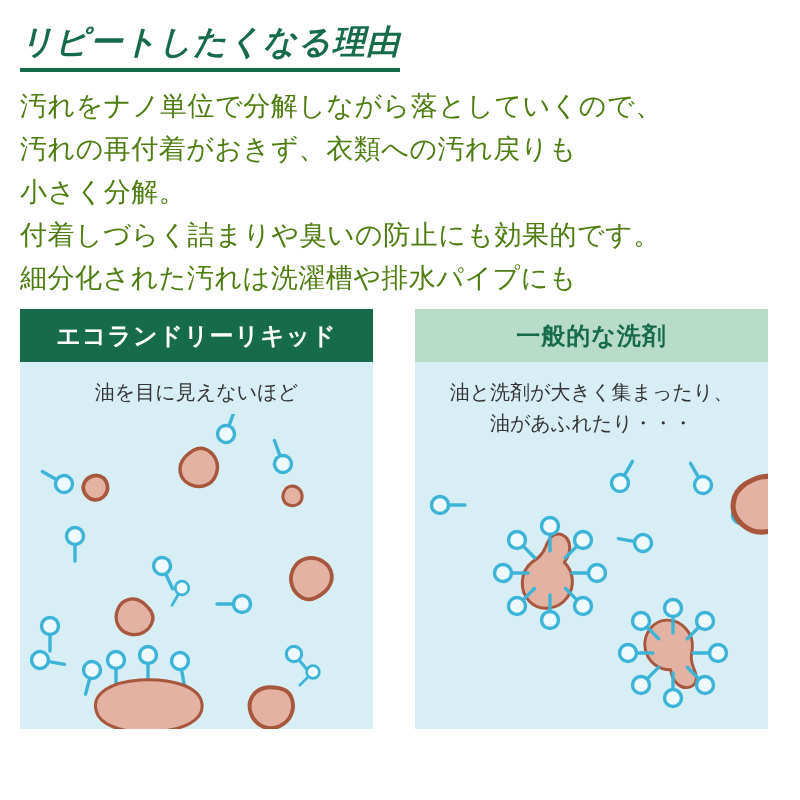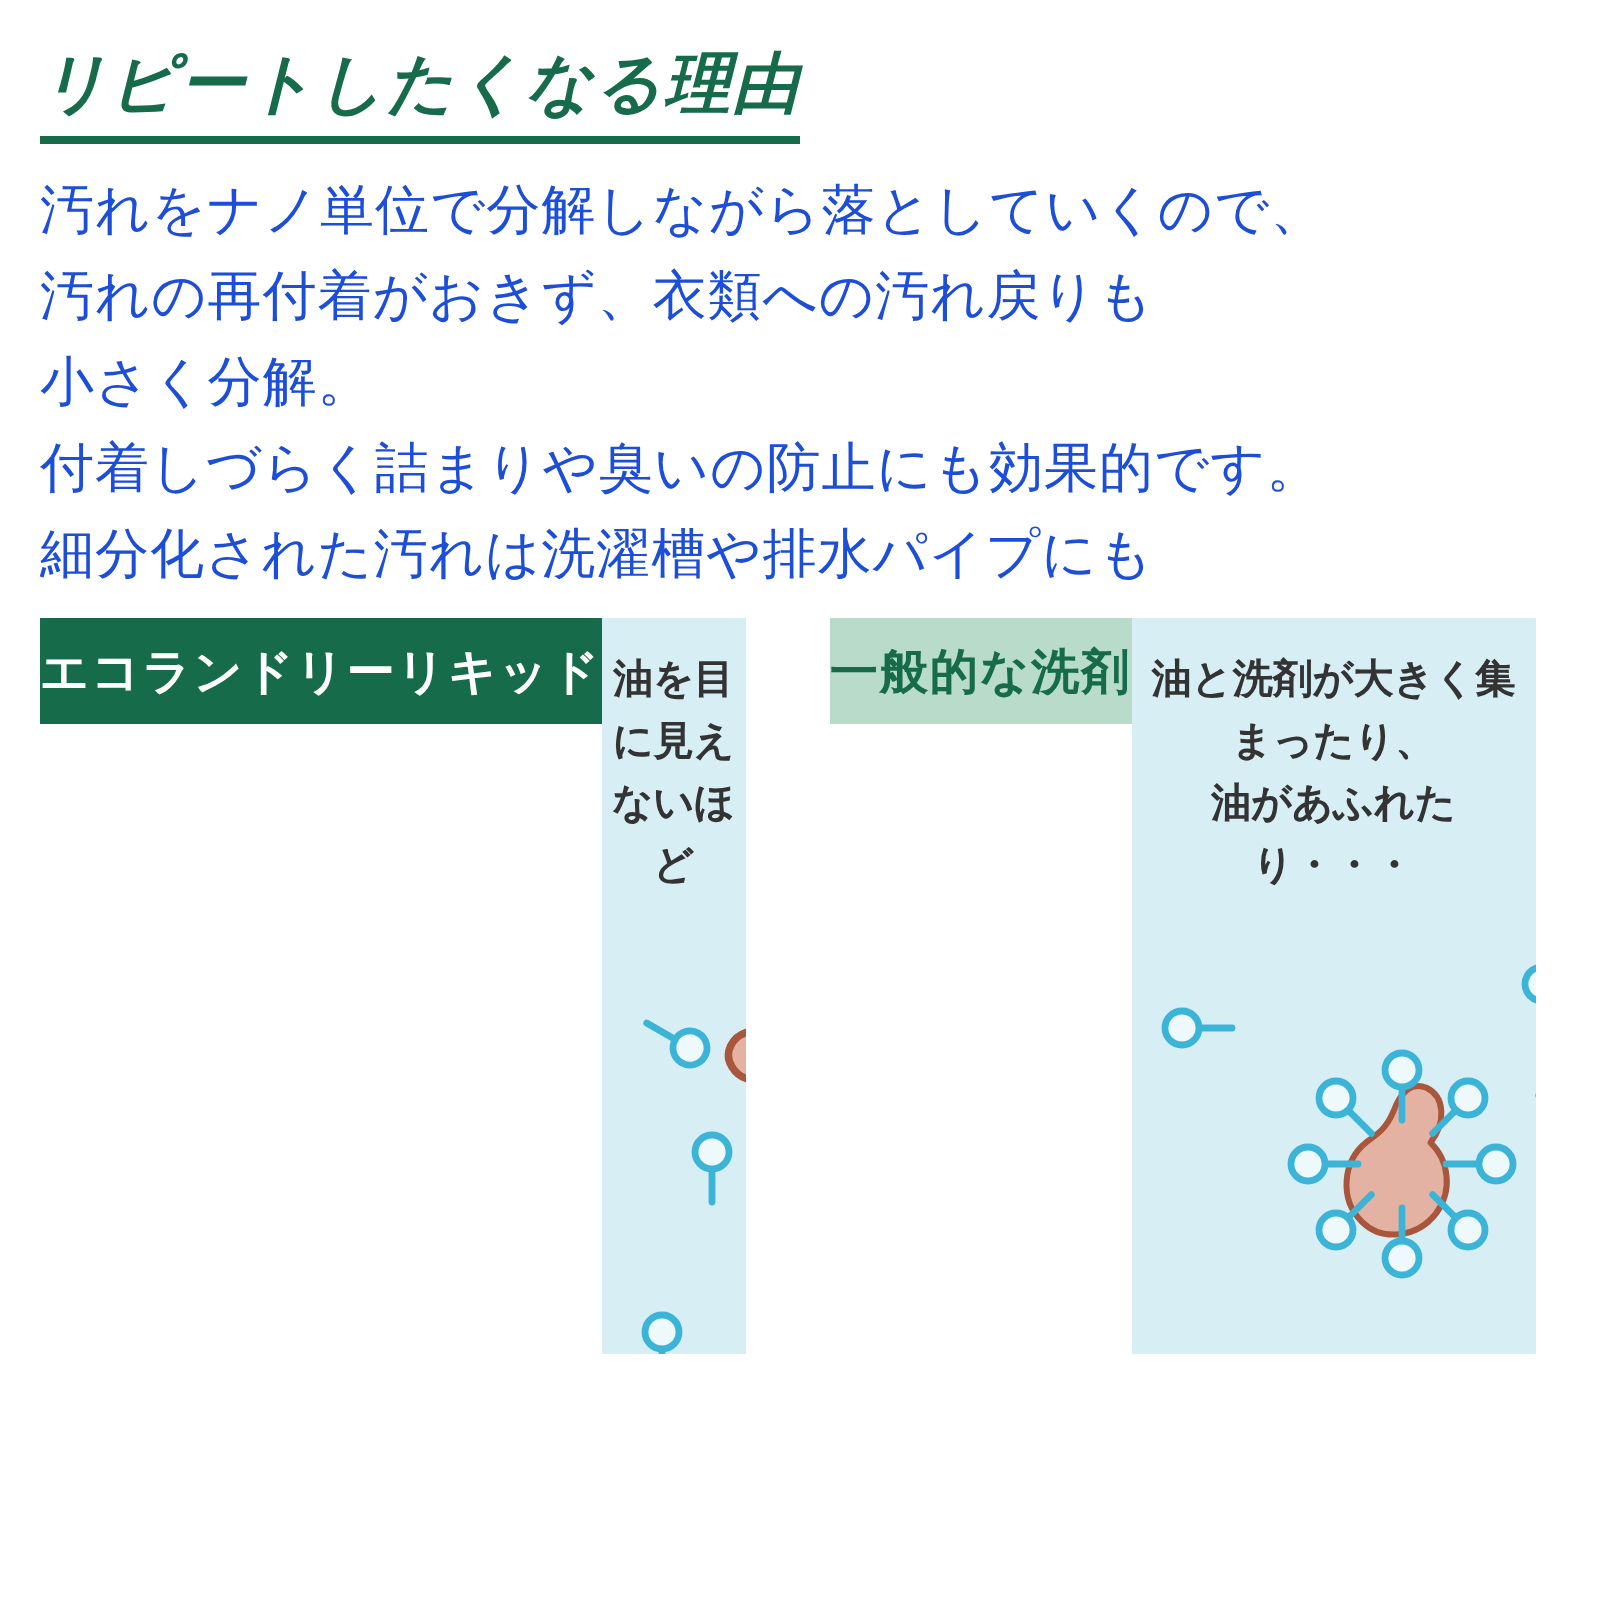--- a/index.html
+++ b/index.html
@@ -10,33 +10,33 @@
   }
   .page{padding:20px 18px 0 20px;box-sizing:border-box;width:800px;height:800px}
   .title{
     display:inline-block;margin:0 0 12px 0;
     font-size:33px;font-weight:bold;letter-spacing:1px;
     color:var(--brand-green,#166b4b);
     border-bottom:4px solid var(--brand-green,#166b4b);
     padding-bottom:3px;
     font-style:italic;
   }
-  .paragraph{font-size:27px;line-height:43px;letter-spacing:0.5px;color:#1d4ed8}
+  .paragraph{font-size:27px;line-height:43px;letter-spacing:0.5px;color:#4d7c0f}
   .panels{display:flex;gap:42px;margin-top:10px}
-  .panel{width:353px;height:368px;display:flex;flex-direction:row;flex:0 0 auto}
+  .panel{width:353px;height:420px;display:flex;flex-direction:column;flex:0 0 auto}
   .panel-header{
     height:53px;display:flex;align-items:center;justify-content:center;
     font-size:24px;font-weight:bold;letter-spacing:1px;flex:0 0 auto;
   }
   .panel-header.dark{background:var(--brand-green,#166b4b);color:#ffffff}
   .panel-header.light{background:var(--header-light-green,#b9dbc9);color:var(--brand-green,#166b4b)}
   .panel-body{background:var(--panel-blue,#d7eef5);flex:1;display:flex;flex-direction:column;overflow:hidden}
   .caption{
     margin:0;padding:15px 4px 6px;text-align:center;
-    font-size:20px;font-weight:bold;line-height:31px;color:#333;flex:0 0 auto;
+    font-size:20px;font-weight:normal;line-height:31px;color:#333;flex:0 0 auto;
   }
   .illustration{display:block;flex:0 0 auto}
   .strip{height:27px;background:var(--bottom-strip,#d9dddc);margin-top:auto;flex:0 0 auto}
   .mol{stroke:var(--molecule-blue,#3cb4d8);fill:#eef9fc;stroke-width:3.4;stroke-linecap:round}
   .oil{fill:var(--oil-fill,#e3b2a2);stroke:var(--oil-outline,#a8563c);stroke-width:3;stroke-linejoin:round}
 </style>
 </head>
 <body>
 
 <svg width="0" height="0" style="position:absolute" aria-hidden="true">

